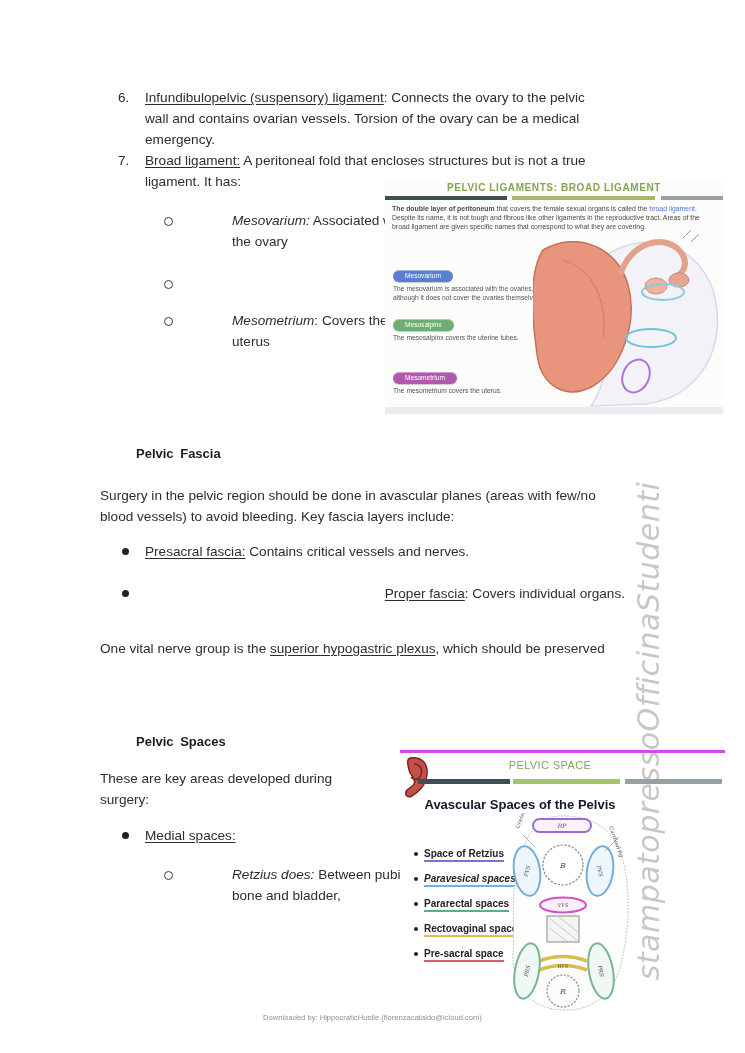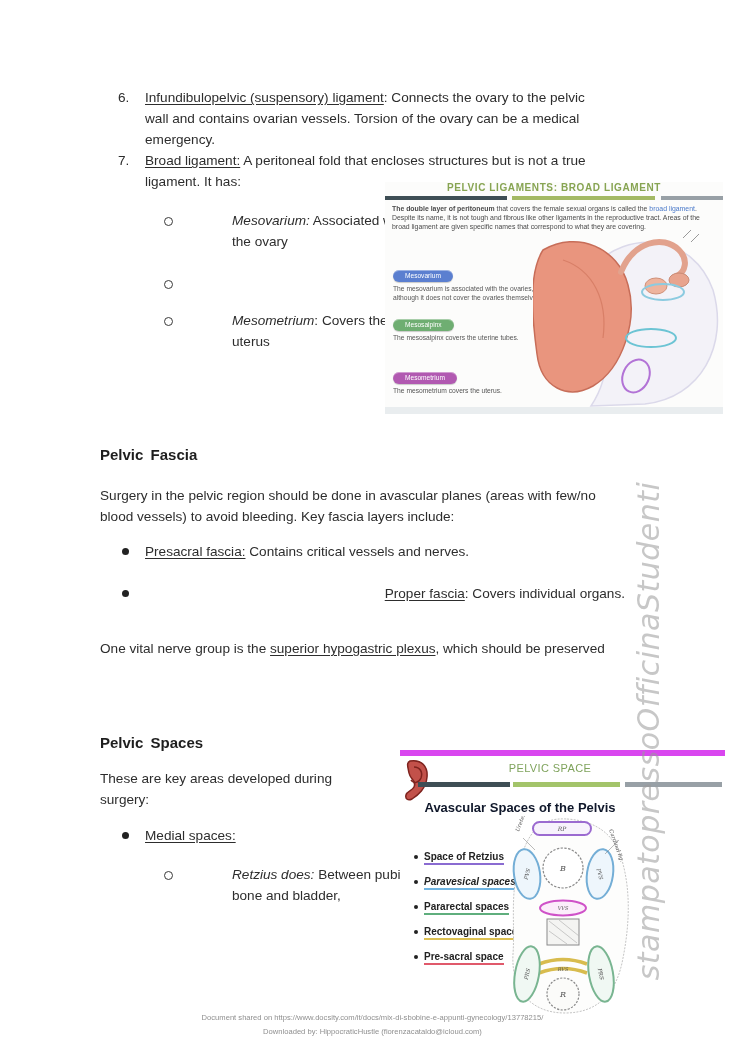--- a/index.html
+++ b/index.html
@@ -38,26 +38,26 @@
   .blue-link{color:#4a79c9;}
   .plabels{position:absolute; left:8px; width:152px;}
   .pill{display:inline-block; color:#fff; font-size:6.6px; line-height:8px;
      padding:2px 12px; border-radius:8px; margin-bottom:3px;
      box-shadow:inset 0 1px 0 rgba(255,255,255,.4), 0 1px 1px rgba(0,0,0,.2);}
   .pill.pblue{background:#5b7fd0;} .pill.pgreen{background:#6fae72;} .pill.pmag{background:#b159b1;}
   .pdesc{font-size:6.7px; line-height:8.8px; color:#555;}
   .figbottom{position:absolute; bottom:0; left:0; width:100%; height:7px; background:#e9edef;}
 
   
-  .h2{font-size:15px; font-weight:bold; word-spacing:3px; color:#1e1e1e;}
+  .h2{font-size:13px; font-weight:bold; word-spacing:3px; color:#1e1e1e;margin-left:36px;}
   .para{width:530px;}
   .bulrow{display:grid; grid-template-columns:23px 480px;}
 
   
-  .spacefig{left:400px; top:750px; width:325px; height:262px; background:#fff; border-top:6px solid #d946ef;}
+  .spacefig{left:400px; top:750px; width:325px; height:262px; background:#fff; border-top:3px solid #d946ef;}
   .spacefig .sheader{position:absolute; top:6px; left:100px; width:100px; text-align:center;
      font-size:11px; color:#7fa35c; letter-spacing:0.4px;}
   .sbar{position:absolute; height:5px; top:26px;}
   .sbar.dark{left:18px; width:92px; background:#3e4e55;}
   .sbar.green{left:113px; width:107px; background:#a3c46a;}
   .sbar.gray{left:225px; width:97px; background:#98a0a6;}
   .spacefig .ssub{position:absolute; top:44px; left:20px; width:200px; text-align:center;
      font-size:13px; font-weight:bold; color:#0f172a; font-stretch:condensed;}
   .splist{position:absolute; left:14px; top:94px; width:110px;}
   .sprow{display:flex; align-items:flex-start; margin-bottom:10px;}
@@ -231,17 +231,16 @@
       <text x="14" y="16" font-size="5.5" transform="rotate(-70 14 16)">Ureter</text>
       <path d="M18,22 L30,34" stroke="#777" stroke-width="0.5"></path>
       <text x="104" y="14" font-size="5.5" transform="rotate(70 104 14)">Cardinal lig.</text>
       <path d="M114,24 L100,38" stroke="#777" stroke-width="0.5"></path>
     </svg>
   </div>
 
   <div class="abs watermark">stampatopressoOfficinaStudenti</div>
 
   <div class="abs footer">
-    <div>Document shared on https://www.docsity.com/it/docs/mix-di-sbobine-e-appunti-gynecology/13778215/</div>
     <div>Downloaded by: HippocraticHustle (fiorenzacataldo@icloud.com)</div>
   </div>
 
 </div>
 
 </body></html>

